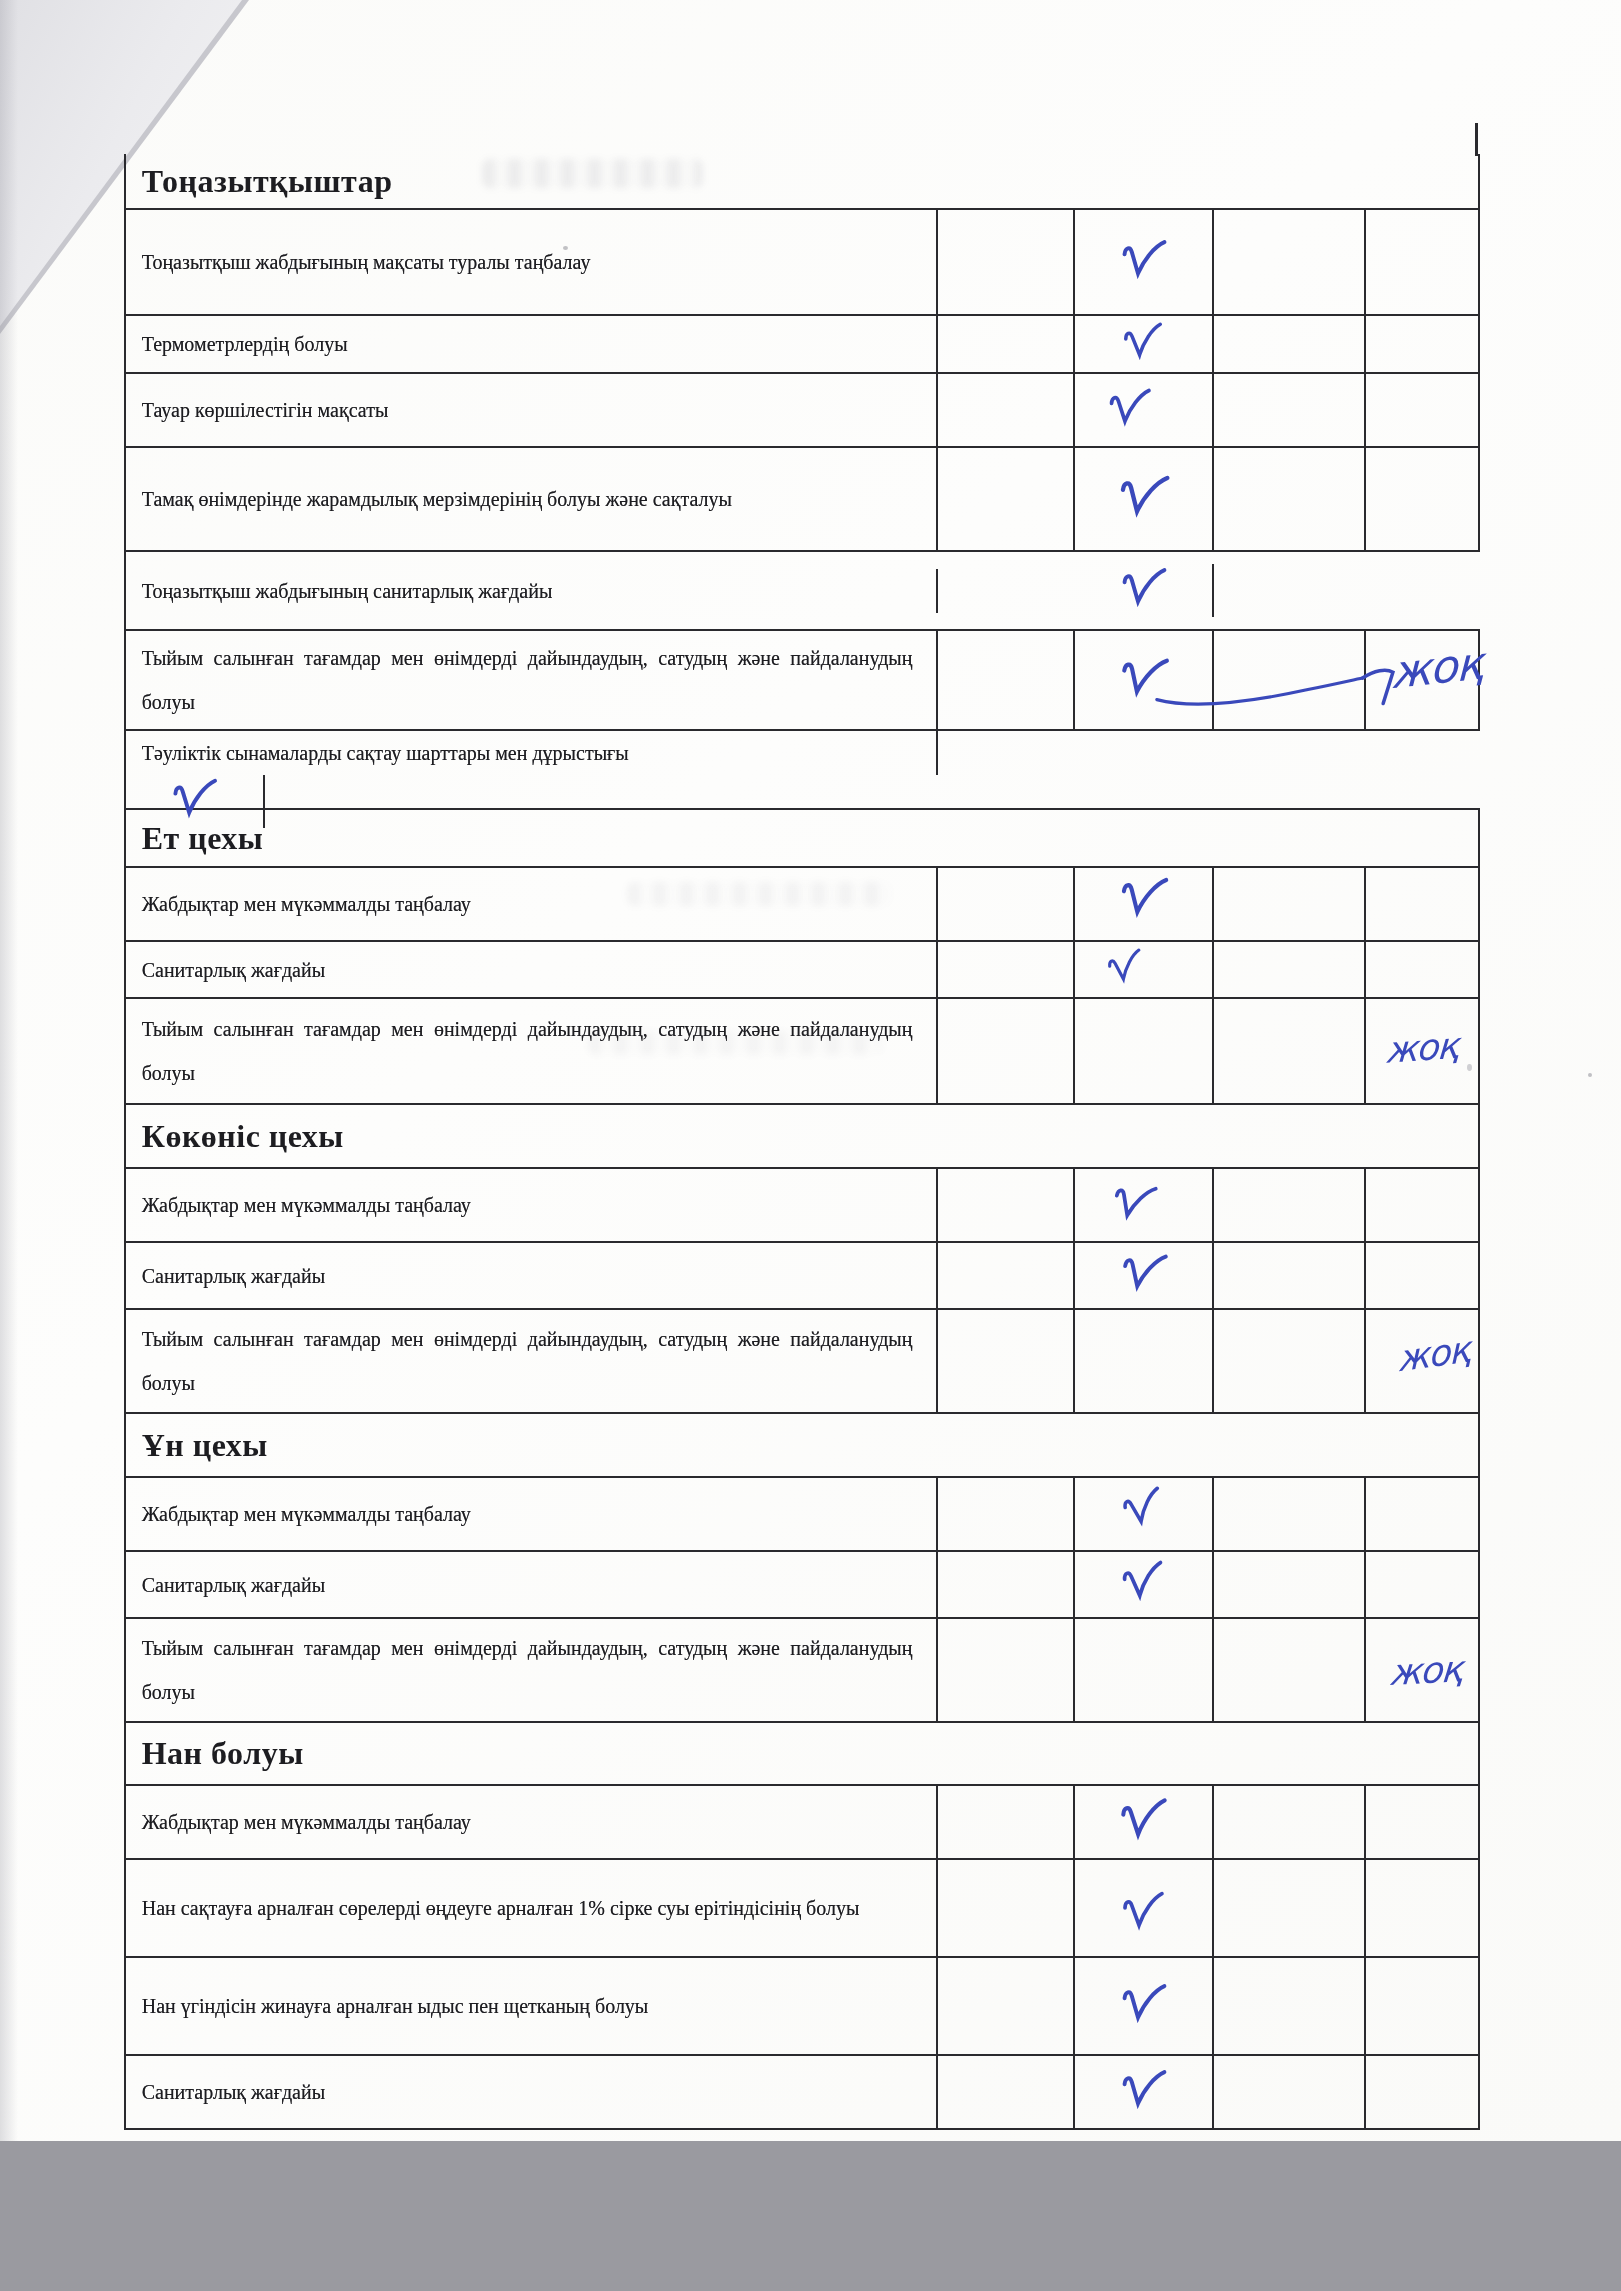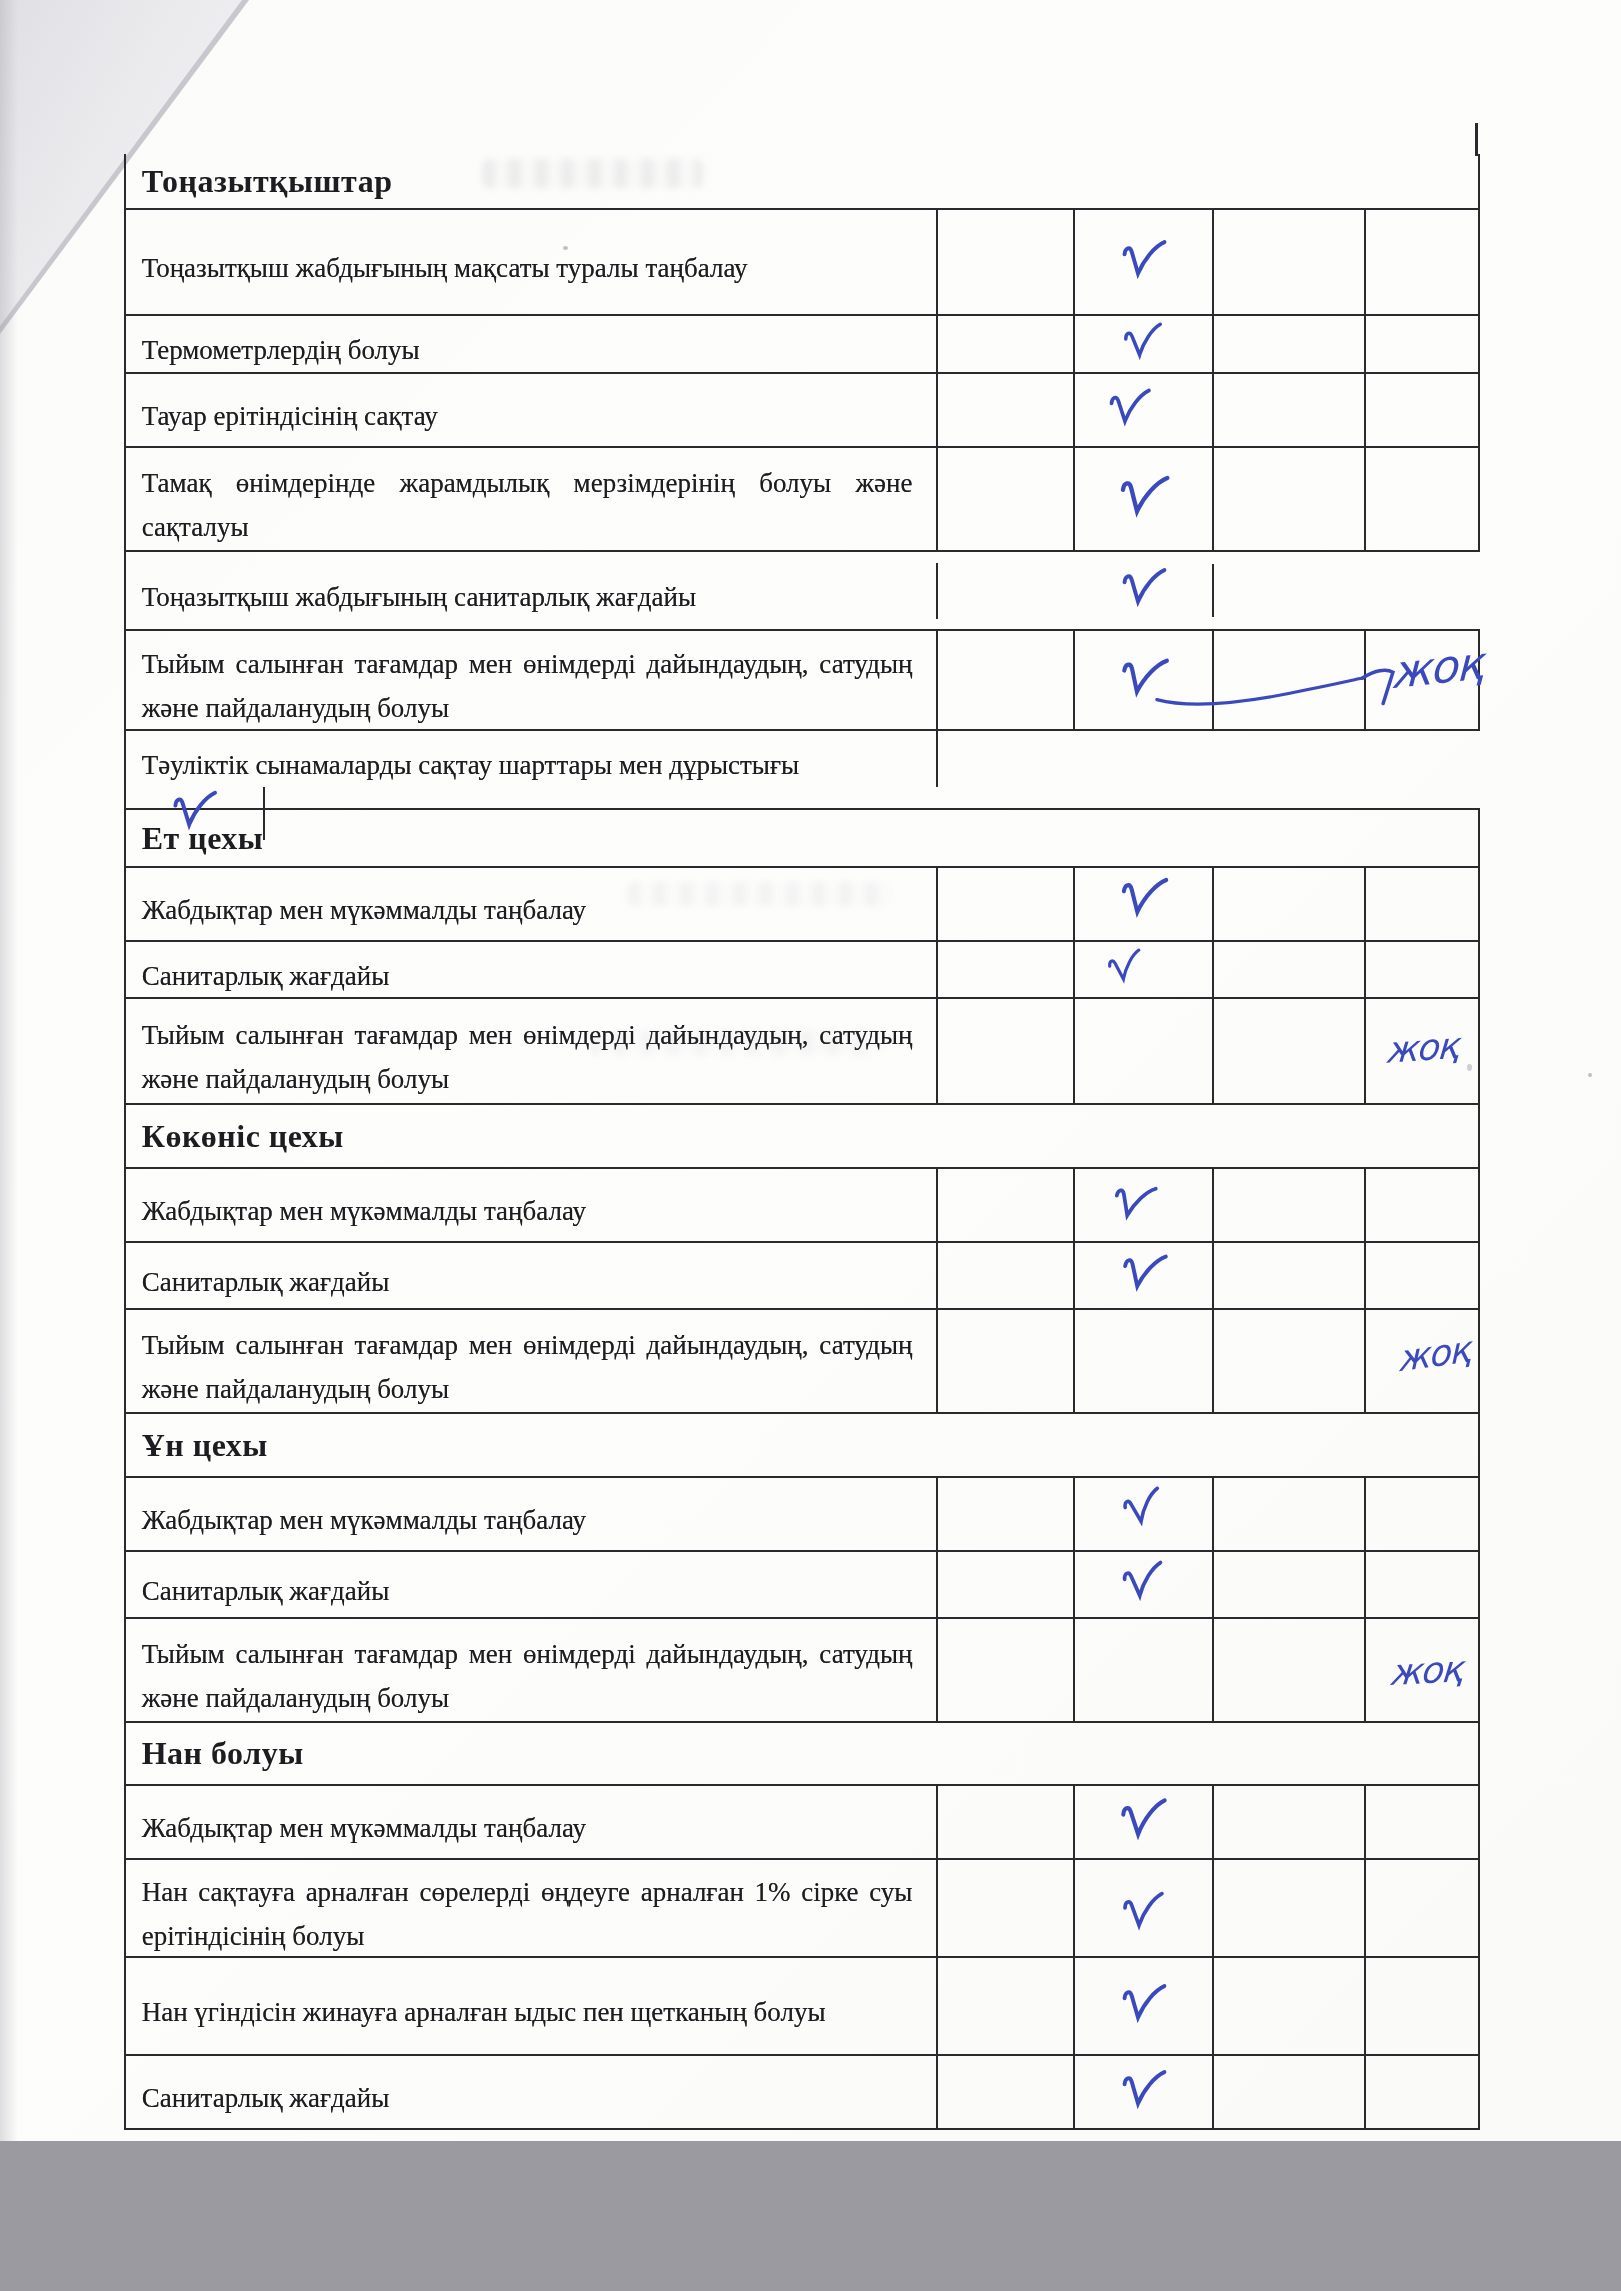--- a/index.html
+++ b/index.html
@@ -24,22 +24,22 @@
   
   #checklist-table{position:absolute;left:124px;top:154px;width:1354px;
     border-left:2.9px solid #2a2a2e;}
   .sec-header{display:flex;align-items:center;box-sizing:border-box;
     border-bottom:2.9px solid #2a2a2e;border-right:2.9px solid #2a2a2e;
     padding-left:15.7px;font-weight:bold;font-size:32px;letter-spacing:0.5px;}
   .row{display:flex;border-bottom:2.9px solid #2a2a2e;box-sizing:border-box;position:relative;}
   .cell{border-right:2.9px solid #2a2a2e;box-sizing:border-box;display:flex;
     align-items:center;justify-content:center;position:relative;}
   .tcell{width:812px;justify-content:flex-start;padding:0 23.5px 0 15.7px;}
-  .rowtext{font-size:27px;line-height:44px;width:100%;text-align:justify;
-    text-shadow:0 0 0.6px rgba(25,25,30,.65);margin-top:12px;}
+  .rowtext{font-size:20px;line-height:44px;width:100%;text-align:justify;
+    text-shadow:0 0 0.6px rgba(25,25,30,.65);}
   .c1{width:137px}.c2{width:139px}.c3{width:152px}.c4{width:114px;overflow:visible;}
 
   
   .jok{font-family:"DejaVu Sans",sans-serif;font-style:italic;font-size:36px;
     letter-spacing:-1.5px;white-space:nowrap;position:relative;z-index:3;}
   .penline{position:absolute;left:0;top:0;pointer-events:none;z-index:2;overflow:visible;}
   .jok-float{position:absolute;z-index:3;}
 
   
   .smudge{position:absolute;filter:blur(3.9px);border-radius:7.8px;
@@ -80,21 +80,21 @@
         <div class="cell c2">
           <svg width="57" height="53" viewBox="0 0 58 54" style="transform: translate(0px, 0px) rotate(-8deg) scale(0.9);">
             <path d="M10 18 C11 11 16 10 17.5 16 L23 38 C29.5 24 41 11 51 7" fill="none" stroke="#3a49bb" stroke-width="4" stroke-linecap="round"></path>
           </svg>
         </div>
         <div class="cell c3"></div>
         <div class="cell c4"></div>
       </div>
       <div class="row" style="height: 74px;">
         <div class="cell tcell">
-          <div class="rowtext">Тауар ерітіндісінің сақтау</div>
+          <div class="rowtext">Тауар көршілестігін мақсаты</div>
         </div>
         <div class="cell c1"></div>
         <div class="cell c2">
           <svg width="57" height="53" viewBox="0 0 58 54" style="transform: translate(-13.7px, 0px) rotate(-4deg) scale(0.95);">
             <path d="M10 18 C11 11 16 10 17.5 16 L23 38 C29.5 24 41 11 51 7" fill="none" stroke="#3a49bb" stroke-width="4" stroke-linecap="round"></path>
           </svg>
         </div>
         <div class="cell c3"></div>
         <div class="cell c4"></div>
       </div>

